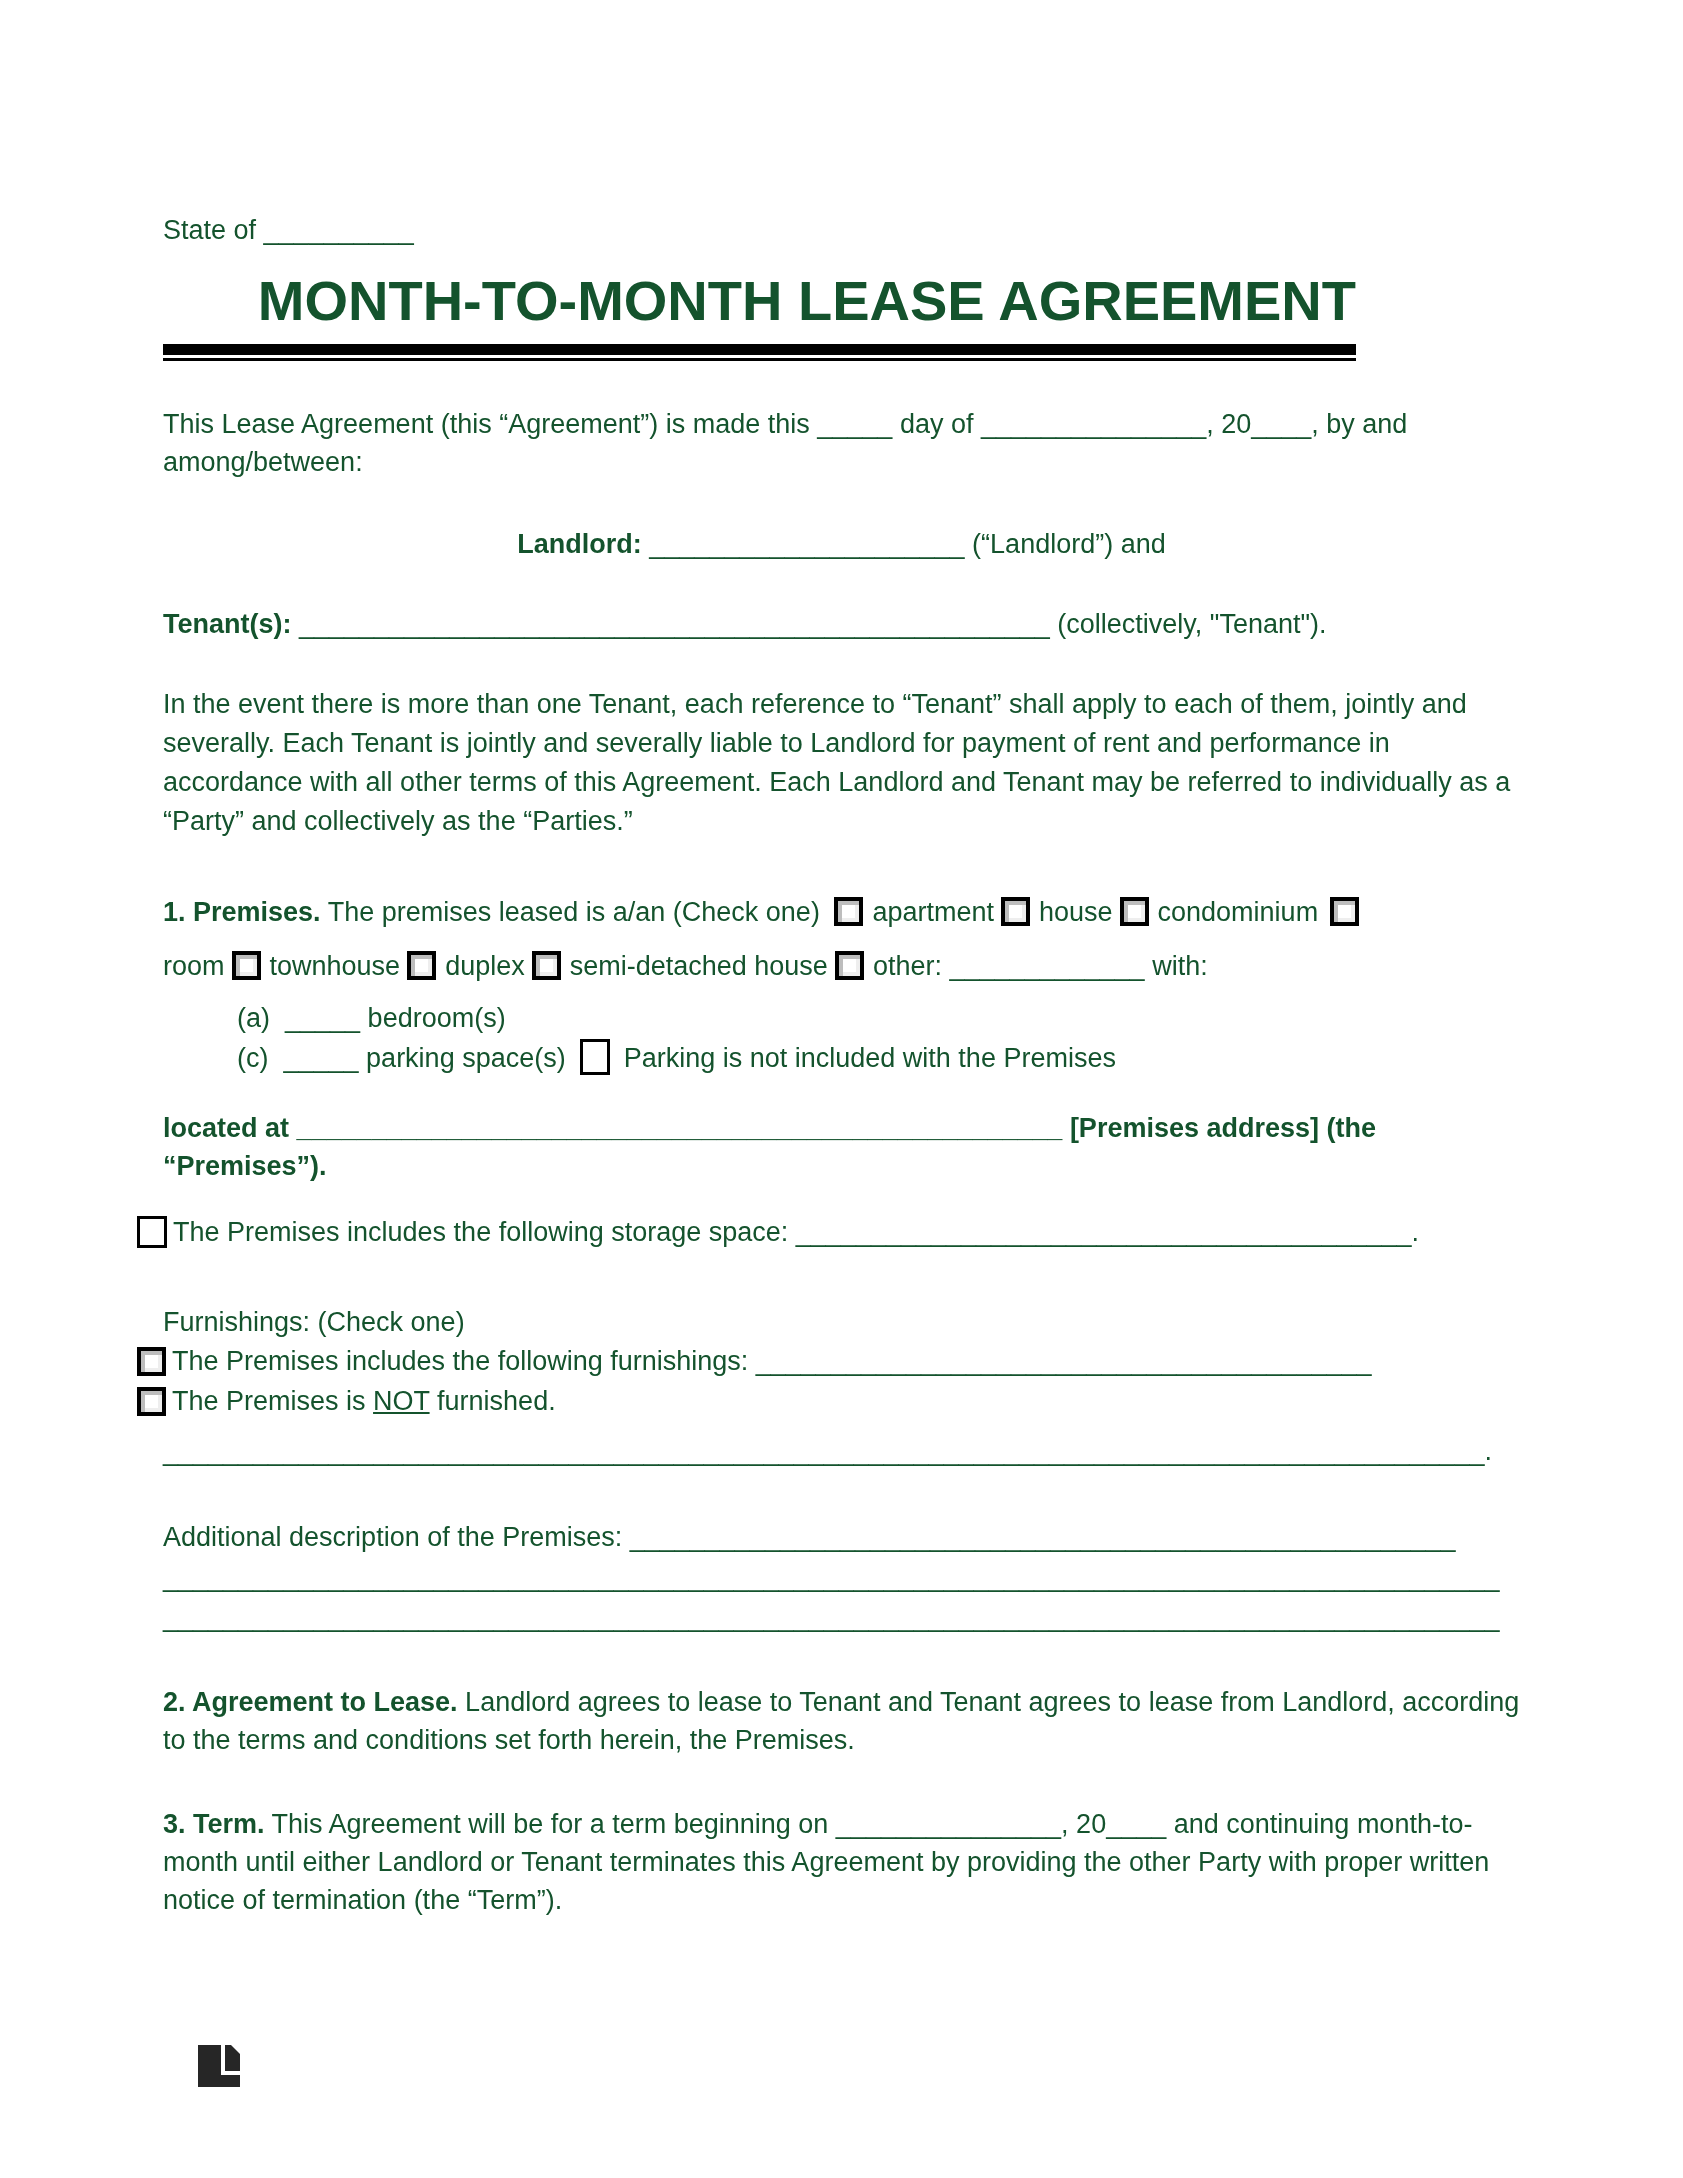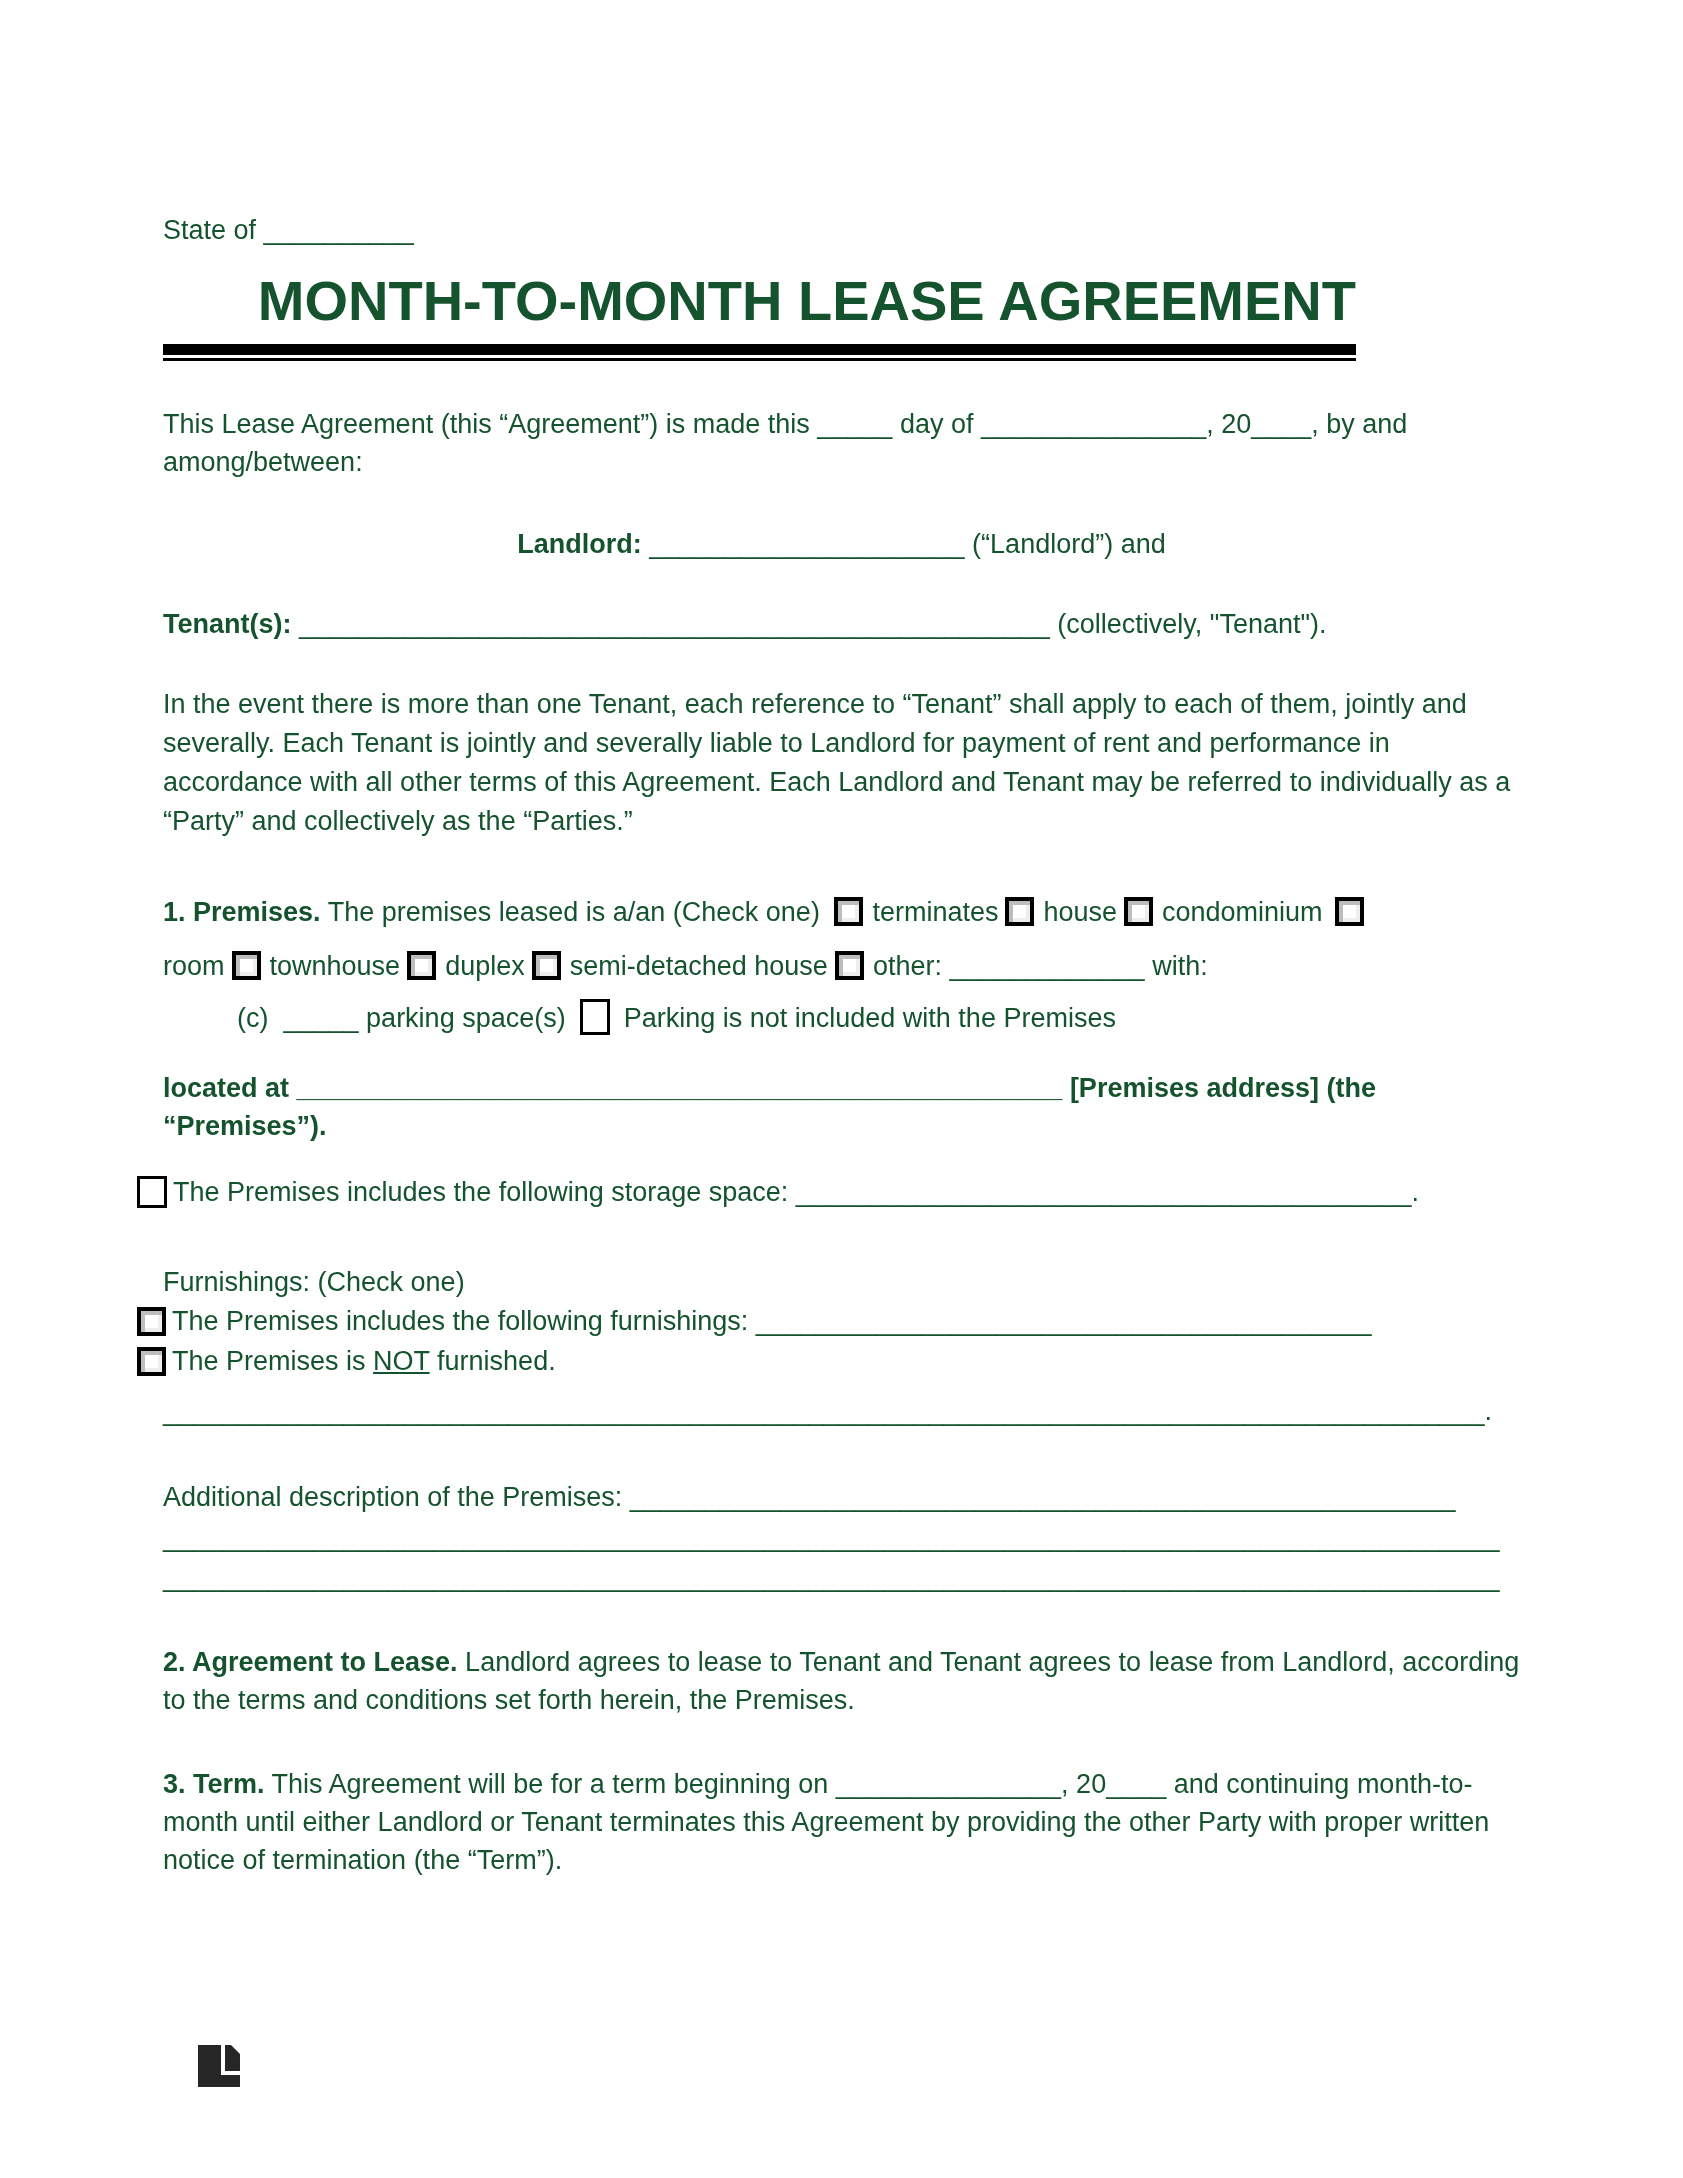--- a/index.html
+++ b/index.html
@@ -113,25 +113,26 @@
 
     <p class="p-intro"><span>This Lease Agreement (this “Agreement”) is made this </span><span>_____</span><span> day of </span><span>_______________</span><span>, 20</span><span>____</span><span>, by and among/between:</span></p>
 
     <p class="p-landlord"><span class="bold">Landlord: </span><span>_____________________</span><span> (“Landlord”) and</span></p>
 
     <p class="p-tenant"><span class="bold">Tenant(s): </span><span>__________________________________________________</span><span> (collectively, "Tenant").</span></p>
 
     <p class="p-joint">In the event there is more than one Tenant, each reference to “Tenant” shall apply to each of them, jointly and severally. Each Tenant is jointly and severally liable to Landlord for payment of rent and performance in accordance with all other terms of this Agreement. Each Landlord and Tenant may be referred to individually as a “Party” and collectively as the “Parties.”</p>
 
     <div class="p-premises">
-      <div class="line"><span class="bold">1. Premises.</span><span> The premises leased is a/an (Check one) </span><span class="cb opt"></span><span>terminates</span><span class="cb opt"></span><span>house</span><span class="cb opt"></span><span>condominium</span><span class="cb tail"></span></div>
+      <div class="line"><span class="bold">1. Premises.</span><span> The premises leased is a/an (Check one) </span><span class="cb opt"></span><span>apartment</span><span class="cb opt"></span><span>house</span><span class="cb opt"></span><span>condominium</span><span class="cb tail"></span></div>
       <div class="line"><span>room</span><span class="cb opt"></span><span>townhouse</span><span class="cb opt"></span><span>duplex</span><span class="cb opt"></span><span>semi-detached house</span><span class="cb opt"></span><span>other: </span><span>_____________</span><span> with:</span></div>
     </div>
 
     <div class="p-abc">
+      <div class="row"><span>(a)</span>&nbsp; <span>_____</span><span> bedroom(s)</span></div>
       <div class="row parking"><span>(c)</span>&nbsp; <span>_____</span><span> parking space(s)</span><span class="cb plain"></span><span>Parking is not included with the Premises</span></div>
     </div>
 
     <p class="p-located"><span>located at </span><span>___________________________________________________</span><span> [Premises address] (the “Premises”).</span></p>
 
     <div class="p-storage-opt"><span class="cb hang"></span><span>The Premises includes the following storage space: </span><span>_________________________________________</span><span>.</span></div>
 
     <div class="p-furn-head">Furnishings: (Check one)</div>
     <div class="p-furn-opt"><span class="cb bevel-hang"></span><span>The Premises includes the following furnishings: </span><span>_________________________________________</span></div>
     <div class="p-furn-opt"><span class="cb bevel-hang"></span><span>The Premises is </span><span class="u">NOT</span><span> furnished.</span></div>

